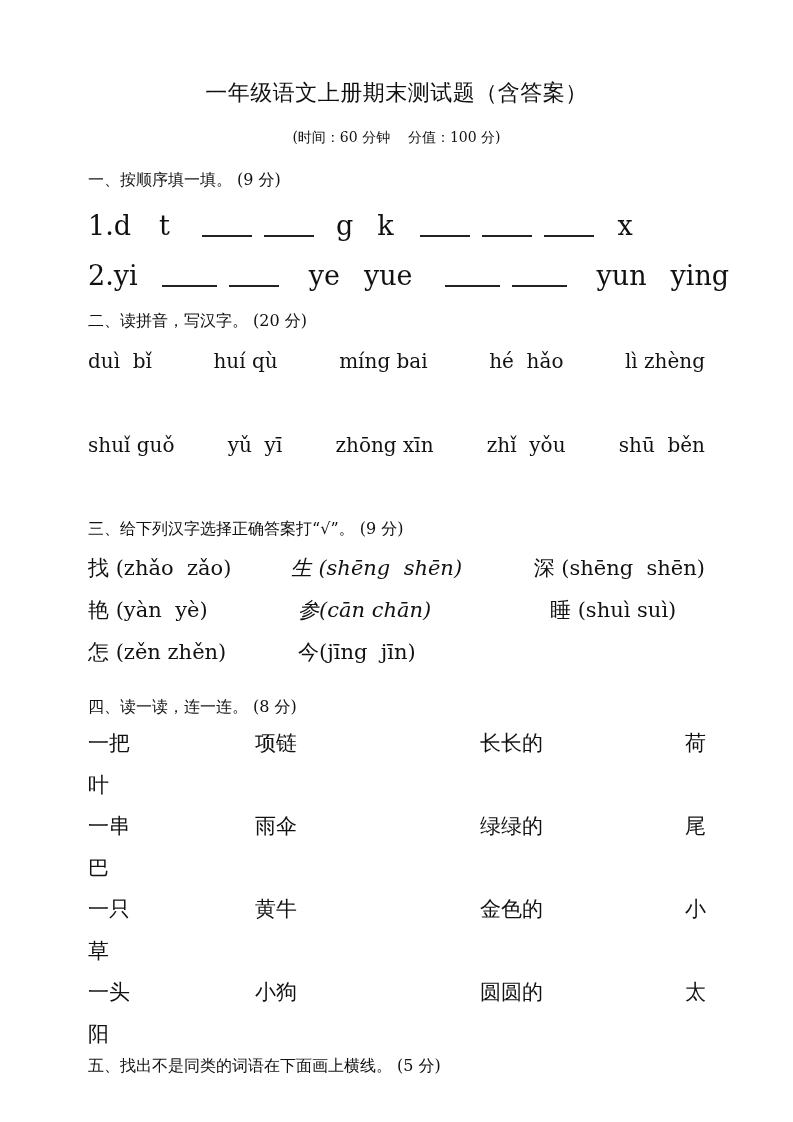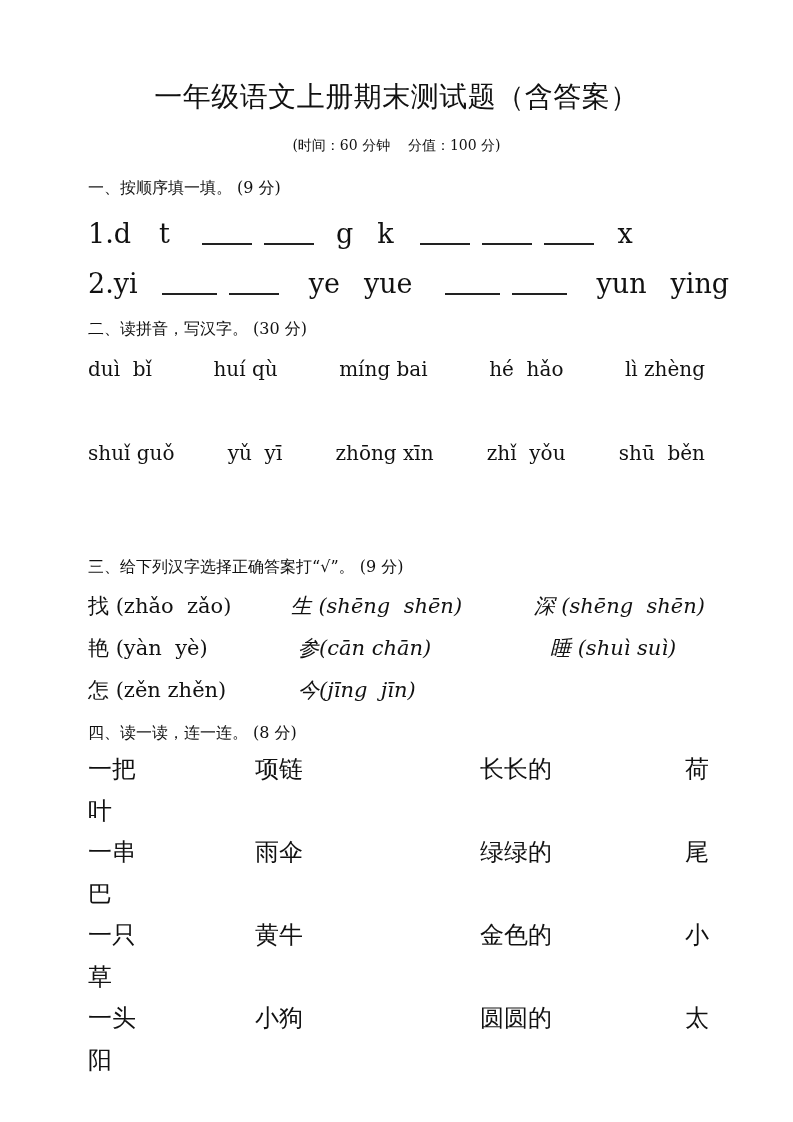--- a/index.html
+++ b/index.html
@@ -8,21 +8,21 @@
     width: 793px;
     height: 1122px;
     background: #ffffff;
     color: #111111;
     font-family: "DejaVu Serif", "Liberation Serif", serif;
     overflow: hidden;
     box-sizing: border-box;
     padding: 78px 88px 0 88px;
   }
   .center { text-align: center; }
-  .title { font-size: 28px; letter-spacing: 0.5px; white-space: pre; }
+  .title { font-size: 22px; letter-spacing: 0.5px; white-space: pre; }
   .subtitle { margin-top: 21px; font-size: 14px; white-space: pre; }
   .heading { font-size: 16px; white-space: pre; }
   .s1-heading { margin-top: 23px; }
   .seq-line { font-size: 27px; margin-top: 19px; white-space: nowrap; }
   .seq-line .tok { display: inline-block; }
   .blank {
     display: inline-block;
     width: 50px;
     height: 18px;
     border-bottom: 2px solid #222222;
@@ -31,28 +31,28 @@
   .blank.w55 { width: 55px; }
   .s2-heading { margin-top: 20px; }
   .pinyin-row {
     display: flex;
     justify-content: space-between;
     margin-top: 17px;
     font-size: 20px;
   }
   .pinyin-row.row2 { margin-top: 60px; gap: 25px; }
   .pinyin-row span { white-space: pre; }
-  .s3-heading { margin-top: 92px; }
+  .s3-heading { margin-top: 62px; }
   .s3-row { margin-top: 14px; font-size: 21px; display: flex; gap: 40px; }
   .s3-row .c1 { width: 170px; white-space: pre; }
   .s3-row .c2 { width: 212px; white-space: pre; font-style: italic; }
-  .s3-row .c3 { white-space: pre; font-style: italic; }
-  .s4-heading { margin-top: 19px; }
+  .s3-row .c3 { white-space: pre; }
+  .s4-heading { margin-top: 31px; }
   .match-block { margin-top: 5px; }
-  .match-line { line-height: 41.5px; font-size: 24px; white-space: nowrap; }
+  .match-line { line-height: 41.5px; font-size: 21px; white-space: nowrap; }
   .match-line .m1 { display: inline-block; width: 167px; }
   .match-line .m2 { display: inline-block; width: 225px; }
   .match-line .m3 { display: inline-block; width: 205px; }
   .match-line .m4 { display: inline-block; }
   .s5-heading { margin-top: 1px; }
 </style>
 </head>
 <body>
 
 <div class="page">
@@ -63,21 +63,21 @@
   <div class="heading s1-heading">一、按顺序填一填。 (9 分)</div>
 
   <div class="seq-line">
     <span class="tok">1.</span><span class="tok" style="margin-right:28px">d</span><span class="tok" style="margin-right:26px">t</span><span class="blank"></span><span class="blank" style="margin-right:22px"></span><span class="tok" style="margin-right:24px">g</span><span class="tok" style="margin-right:20px">k</span><span class="blank"></span><span class="blank"></span><span class="blank" style="margin-right:24px"></span><span class="tok">x</span>
   </div>
 
   <div class="seq-line">
     <span class="tok">2.</span><span class="tok" style="margin-right:18px">yi</span><span class="blank w55"></span><span class="blank" style="margin-right:30px"></span><span class="tok" style="margin-right:24px">ye</span><span class="tok" style="margin-right:26px">yue</span><span class="blank w55"></span><span class="blank w55" style="margin-right:30px"></span><span class="tok" style="margin-right:24px">yun</span><span class="tok">ying</span>
   </div>
 
-  <div class="heading s2-heading">二、读拼音，写汉字。 (30 分)</div>
+  <div class="heading s2-heading">二、读拼音，写汉字。 (20 分)</div>
 
   <div class="pinyin-row">
     <span>duì  bǐ</span>
     <span>huí qù</span>
     <span>míng bai</span>
     <span>hé  hǎo</span>
     <span>lì zhèng</span>
   </div>
 
   <div class="pinyin-row row2">
@@ -127,14 +127,15 @@
       <span>草</span>
     </div>
     <div class="match-line">
       <span class="m1">一头</span><span class="m2">小狗</span><span class="m3">圆圆的</span><span class="m4">太</span>
     </div>
     <div class="match-line">
       <span>阳</span>
     </div>
   </div>
 
+  <div class="heading s5-heading">五、找出不是同类的词语在下面画上横线。 (5 分)</div>
 
 </div>
 
 </body></html>

